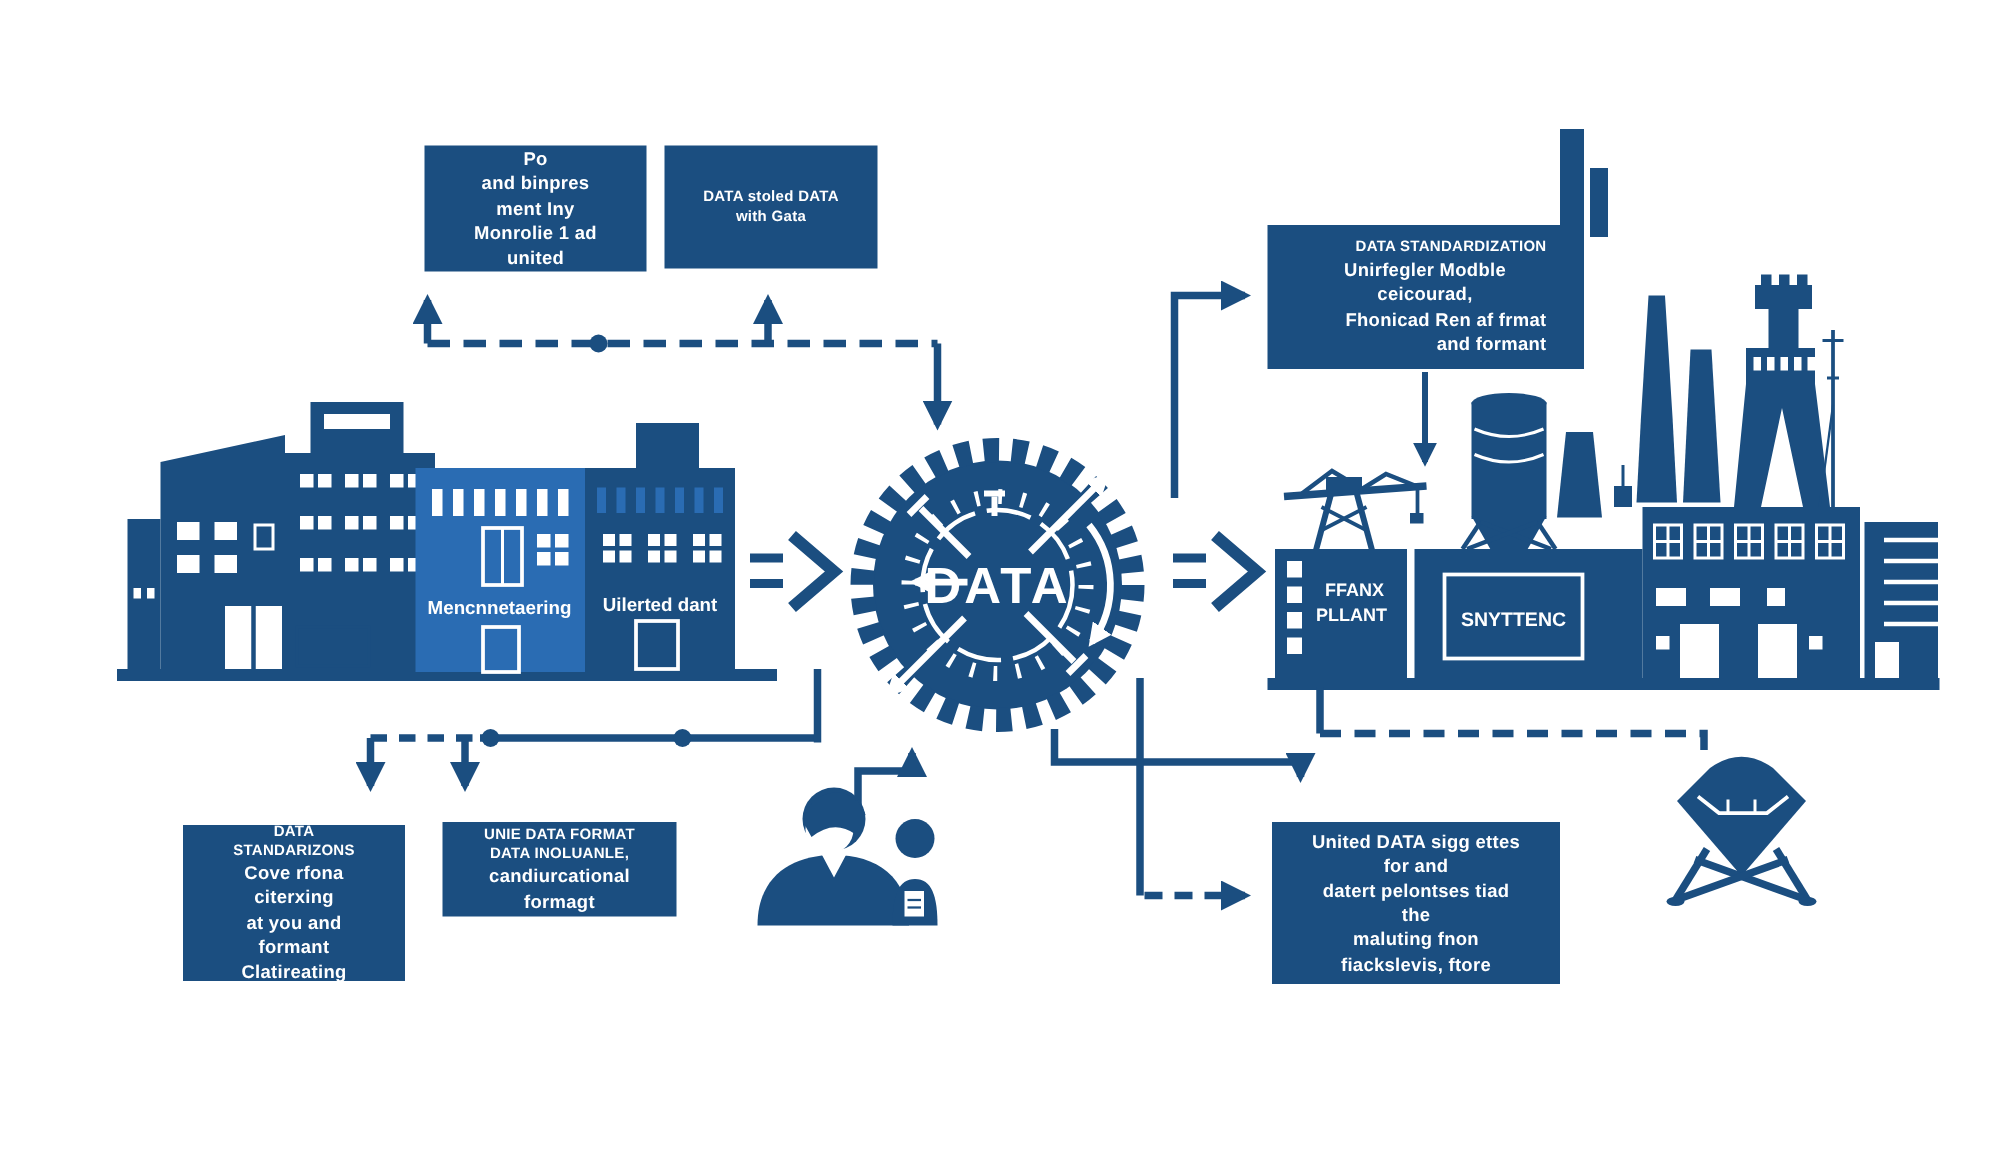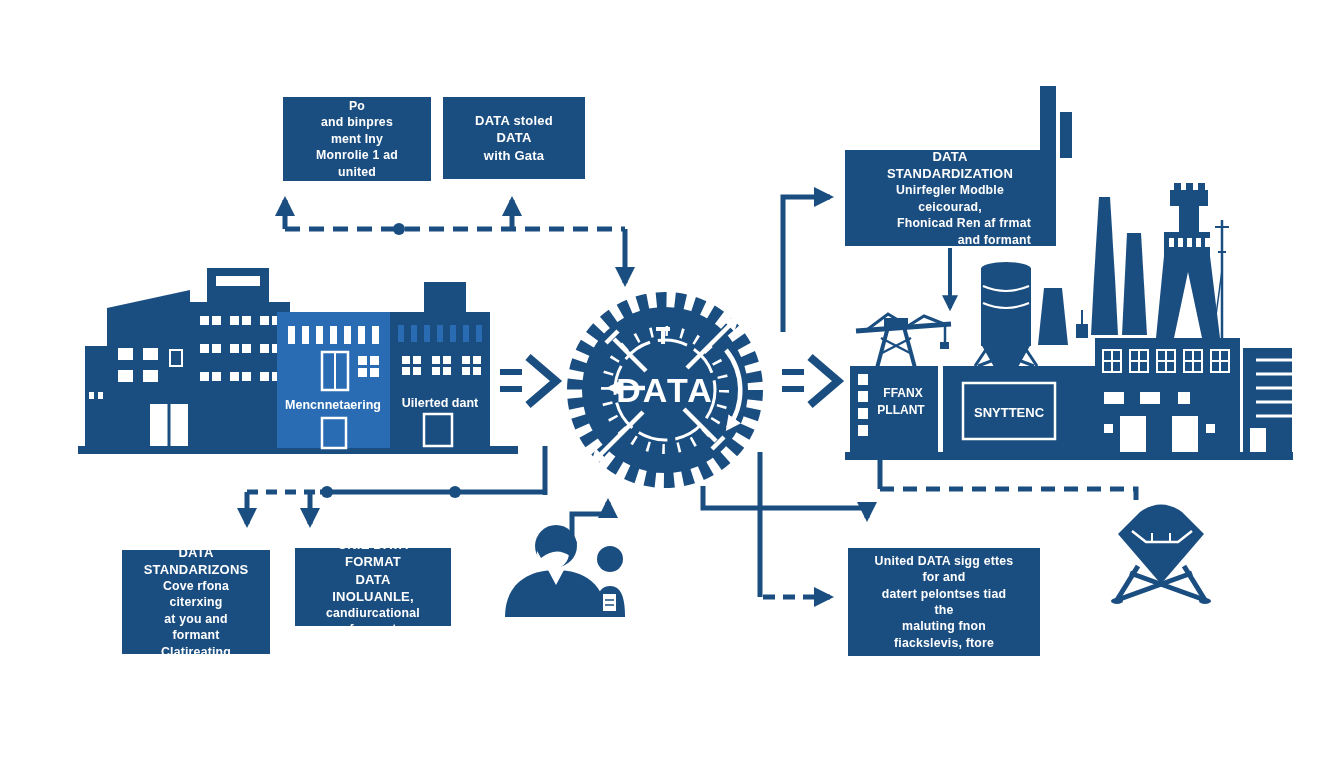--- a/index.html
+++ b/index.html
@@ -10,27 +10,27 @@
   .fp{fill:#1b4e80;}
   .fl{fill:#2a6cb3;}
   .fw{fill:#ffffff;}
   .sp{stroke:#1b4e80;fill:none;}
   .sw{stroke:#ffffff;fill:none;}
   .lbl{fill:#ffffff;font-weight:700;font-family:"Liberation Sans",sans-serif;text-anchor:middle;}
   
   .box{position:absolute;background:#1b4e80;color:#fff;display:flex;flex-direction:column;
        align-items:center;justify-content:center;text-align:center;font-weight:700;
        padding:6px 24px;box-sizing:border-box;letter-spacing:.2px;}
-  .box .t{font-size:13px;line-height:1.32;}
+  .box .t{font-size:10px;line-height:1.32;}
   .box .l{font-size:12.3px;line-height:1.34;}
   #b1{left:283px;top:97px;width:148px;height:84px;}
   #b2{left:443px;top:97px;width:142px;height:82px;}
   #b3{left:845px;top:150px;width:210px;height:96px;align-items:flex-end;}
   #b4{left:122px;top:550px;width:148px;height:104px;}
-  #b5{left:295px;top:548px;width:156px;height:78px;}
+  #b5{left:295px;top:548px;width:156px;height:63px;}
   #b6{left:848px;top:548px;width:192px;height:108px;}
 </style>
 </head>
 <body>
 
 <div class="canvas">
 
 <svg class="art" viewBox="0 0 1344 768" width="1344" height="768">
   <defs>
     <marker id="ah" viewBox="0 0 4 4" markerWidth="4" markerHeight="4" refX="3.2" refY="2" orient="auto" markerUnits="strokeWidth">

